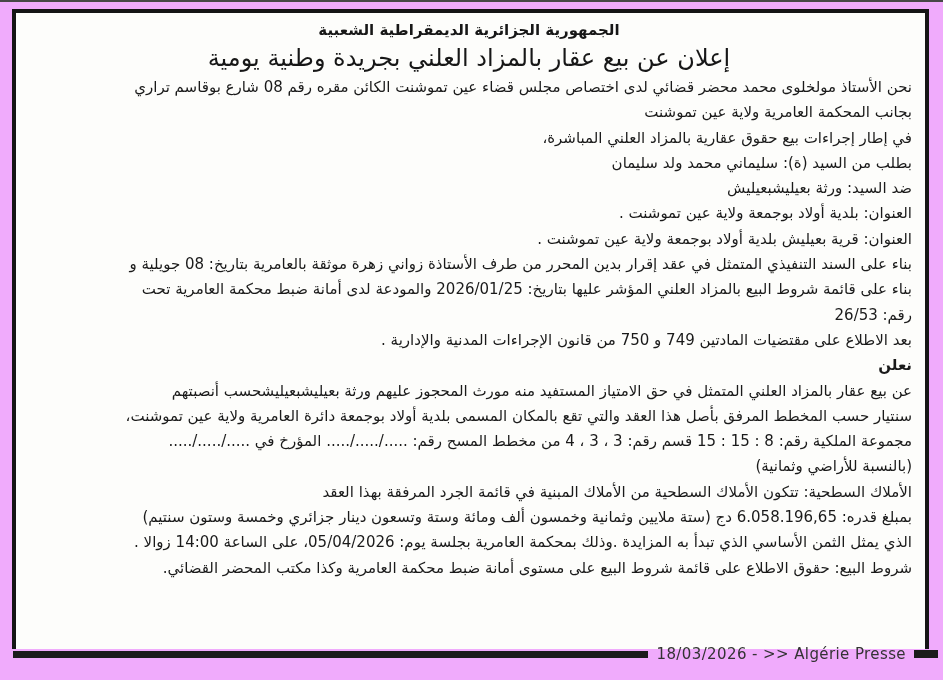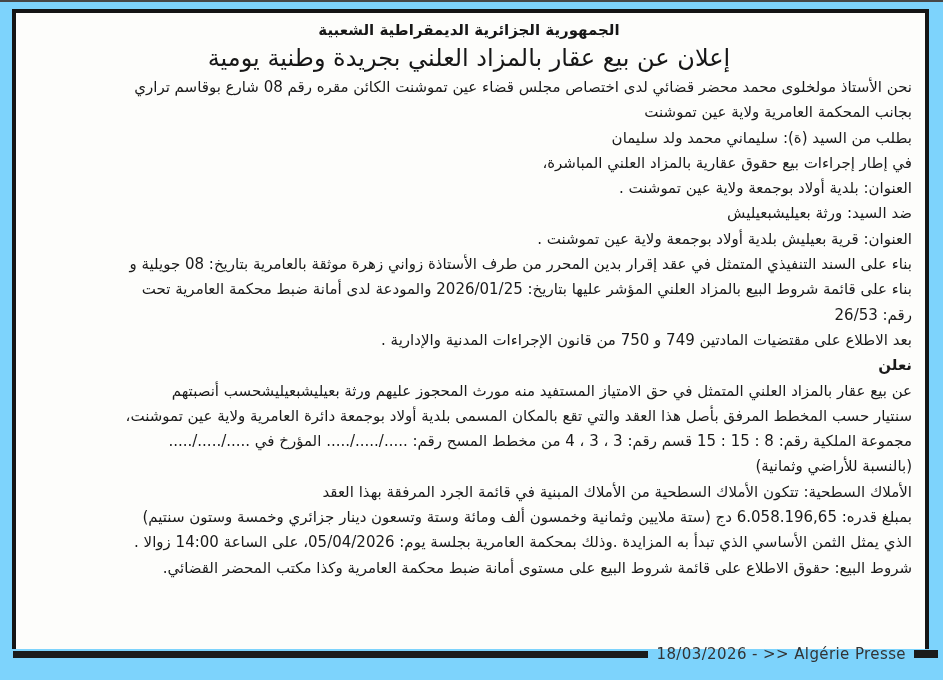--- a/index.html
+++ b/index.html
@@ -1,16 +1,16 @@
 <!DOCTYPE html>
 <html lang="ar"><head>
 <meta charset="utf-8">
 <style>
   html,body{margin:0;padding:0;background:#e8e8e4;}
-  .page{position:relative;width:943px;height:680px;background:#7dd3fc;overflow:hidden;
+  .page{position:relative;width:943px;height:680px;background:#f0abfc;overflow:hidden;
         font-family:"DejaVu Sans",sans-serif;color:#171717;}
   .scan-top{position:absolute;top:0;left:0;width:943px;height:2px;background:#474747;}
   .frame{position:absolute;left:12px;top:9px;width:917px;height:640px;box-sizing:border-box;
          border:4px solid #151515;border-bottom:none;background:#fdfdfb;
          padding:6px 13px 0 10px;overflow:hidden;}
   .hdr1{text-align:center;font-weight:bold;font-size:15px;line-height:22px;direction:rtl;}
   .hdr2{text-align:center;font-weight:normal;font-size:24px;line-height:33px;direction:rtl;
         margin-top:1px;}
   .body-block{}
   .ln{direction:rtl;text-align:right;font-size:15px;line-height:25.3px;
@@ -30,24 +30,24 @@
 <div class="page">
   <div class="scan-top"></div>
 
   <div class="frame">
     <div class="hdr1">الجمهورية الجزائرية الديمقراطية الشعبية</div>
     <div class="hdr2">إعلان عن بيع عقار بالمزاد العلني بجريدة وطنية يومية</div>
 
     <div class="body-block">
       <div class="ln">نحن الأستاذ مولخلوى محمد محضر قضائي لدى اختصاص مجلس قضاء عين تموشنت الكائن مقره رقم 08 شارع بوقاسم تراري</div>
       <div class="ln">بجانب المحكمة العامرية ولاية عين تموشنت</div>
+      <div class="ln">في إطار إجراءات بيع حقوق عقارية بالمزاد العلني المباشرة،</div>
       <div class="ln">بطلب من السيد (ة): سليماني محمد ولد سليمان</div>
-      <div class="ln">في إطار إجراءات بيع حقوق عقارية بالمزاد العلني المباشرة،</div>
+      <div class="ln">ضد السيد: ورثة بعيليشبعيليش</div>
       <div class="ln">العنوان: بلدية أولاد بوجمعة ولاية عين تموشنت .</div>
-      <div class="ln">ضد السيد: ورثة بعيليشبعيليش</div>
       <div class="ln">العنوان: قرية بعيليش بلدية أولاد بوجمعة ولاية عين تموشنت .</div>
       <div class="ln">بناء على السند التنفيذي المتمثل في عقد إقرار بدين المحرر من طرف الأستاذة زواني زهرة موثقة بالعامرية بتاريخ: 08 جويلية و</div>
       <div class="ln">بناء على قائمة شروط البيع بالمزاد العلني المؤشر عليها بتاريخ: 2026/01/25  والمودعة لدى أمانة ضبط محكمة العامرية تحت</div>
       <div class="ln">رقم: 26/53</div>
       <div class="ln">بعد الاطلاع على مقتضيات المادتين 749 و 750 من قانون الإجراءات المدنية والإدارية .</div>
       <div class="ln center-bold">نعلن</div>
       <div class="ln">عن بيع عقار بالمزاد العلني المتمثل في حق الامتياز المستفيد منه مورث المحجوز عليهم ورثة بعيليشبعيليشحسب أنصبتهم</div>
       <div class="ln">سنتيار حسب المخطط المرفق بأصل هذا العقد والتي تقع بالمكان المسمى بلدية أولاد بوجمعة دائرة العامرية ولاية عين تموشنت،</div>
       <div class="ln">مجموعة الملكية رقم: 8 : 15 : 15 قسم رقم: 3 ، 3 ، 4 من مخطط المسح رقم: ...../...../..... المؤرخ في ...../...../.....</div>
       <div class="ln">(بالنسبة للأراضي وثمانية)</div>

